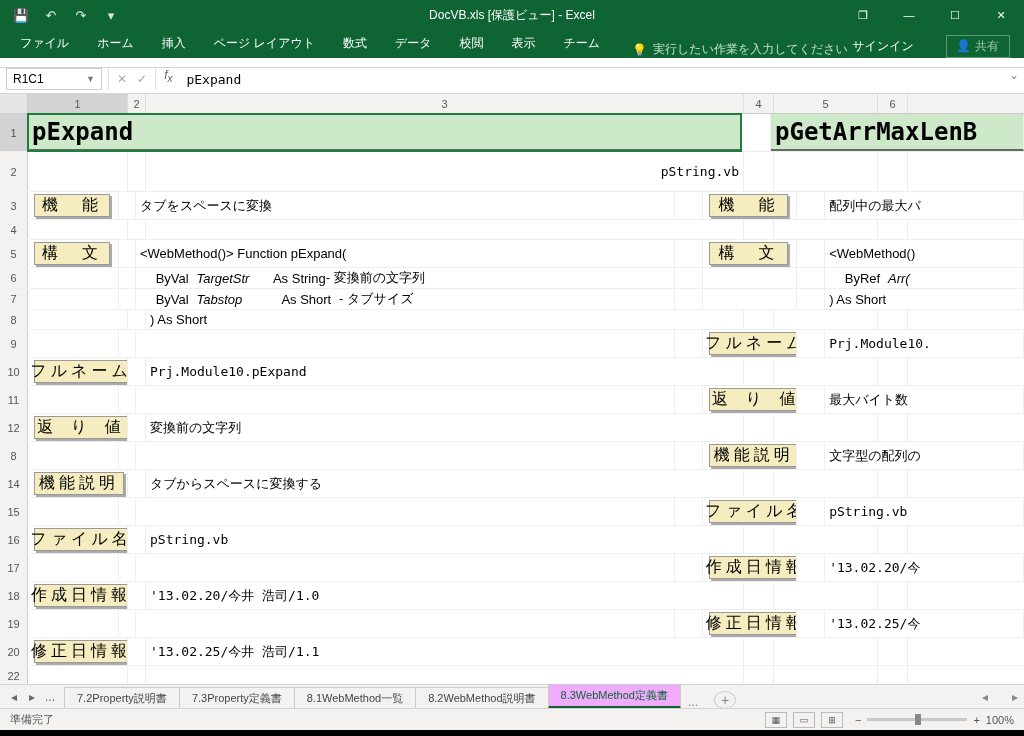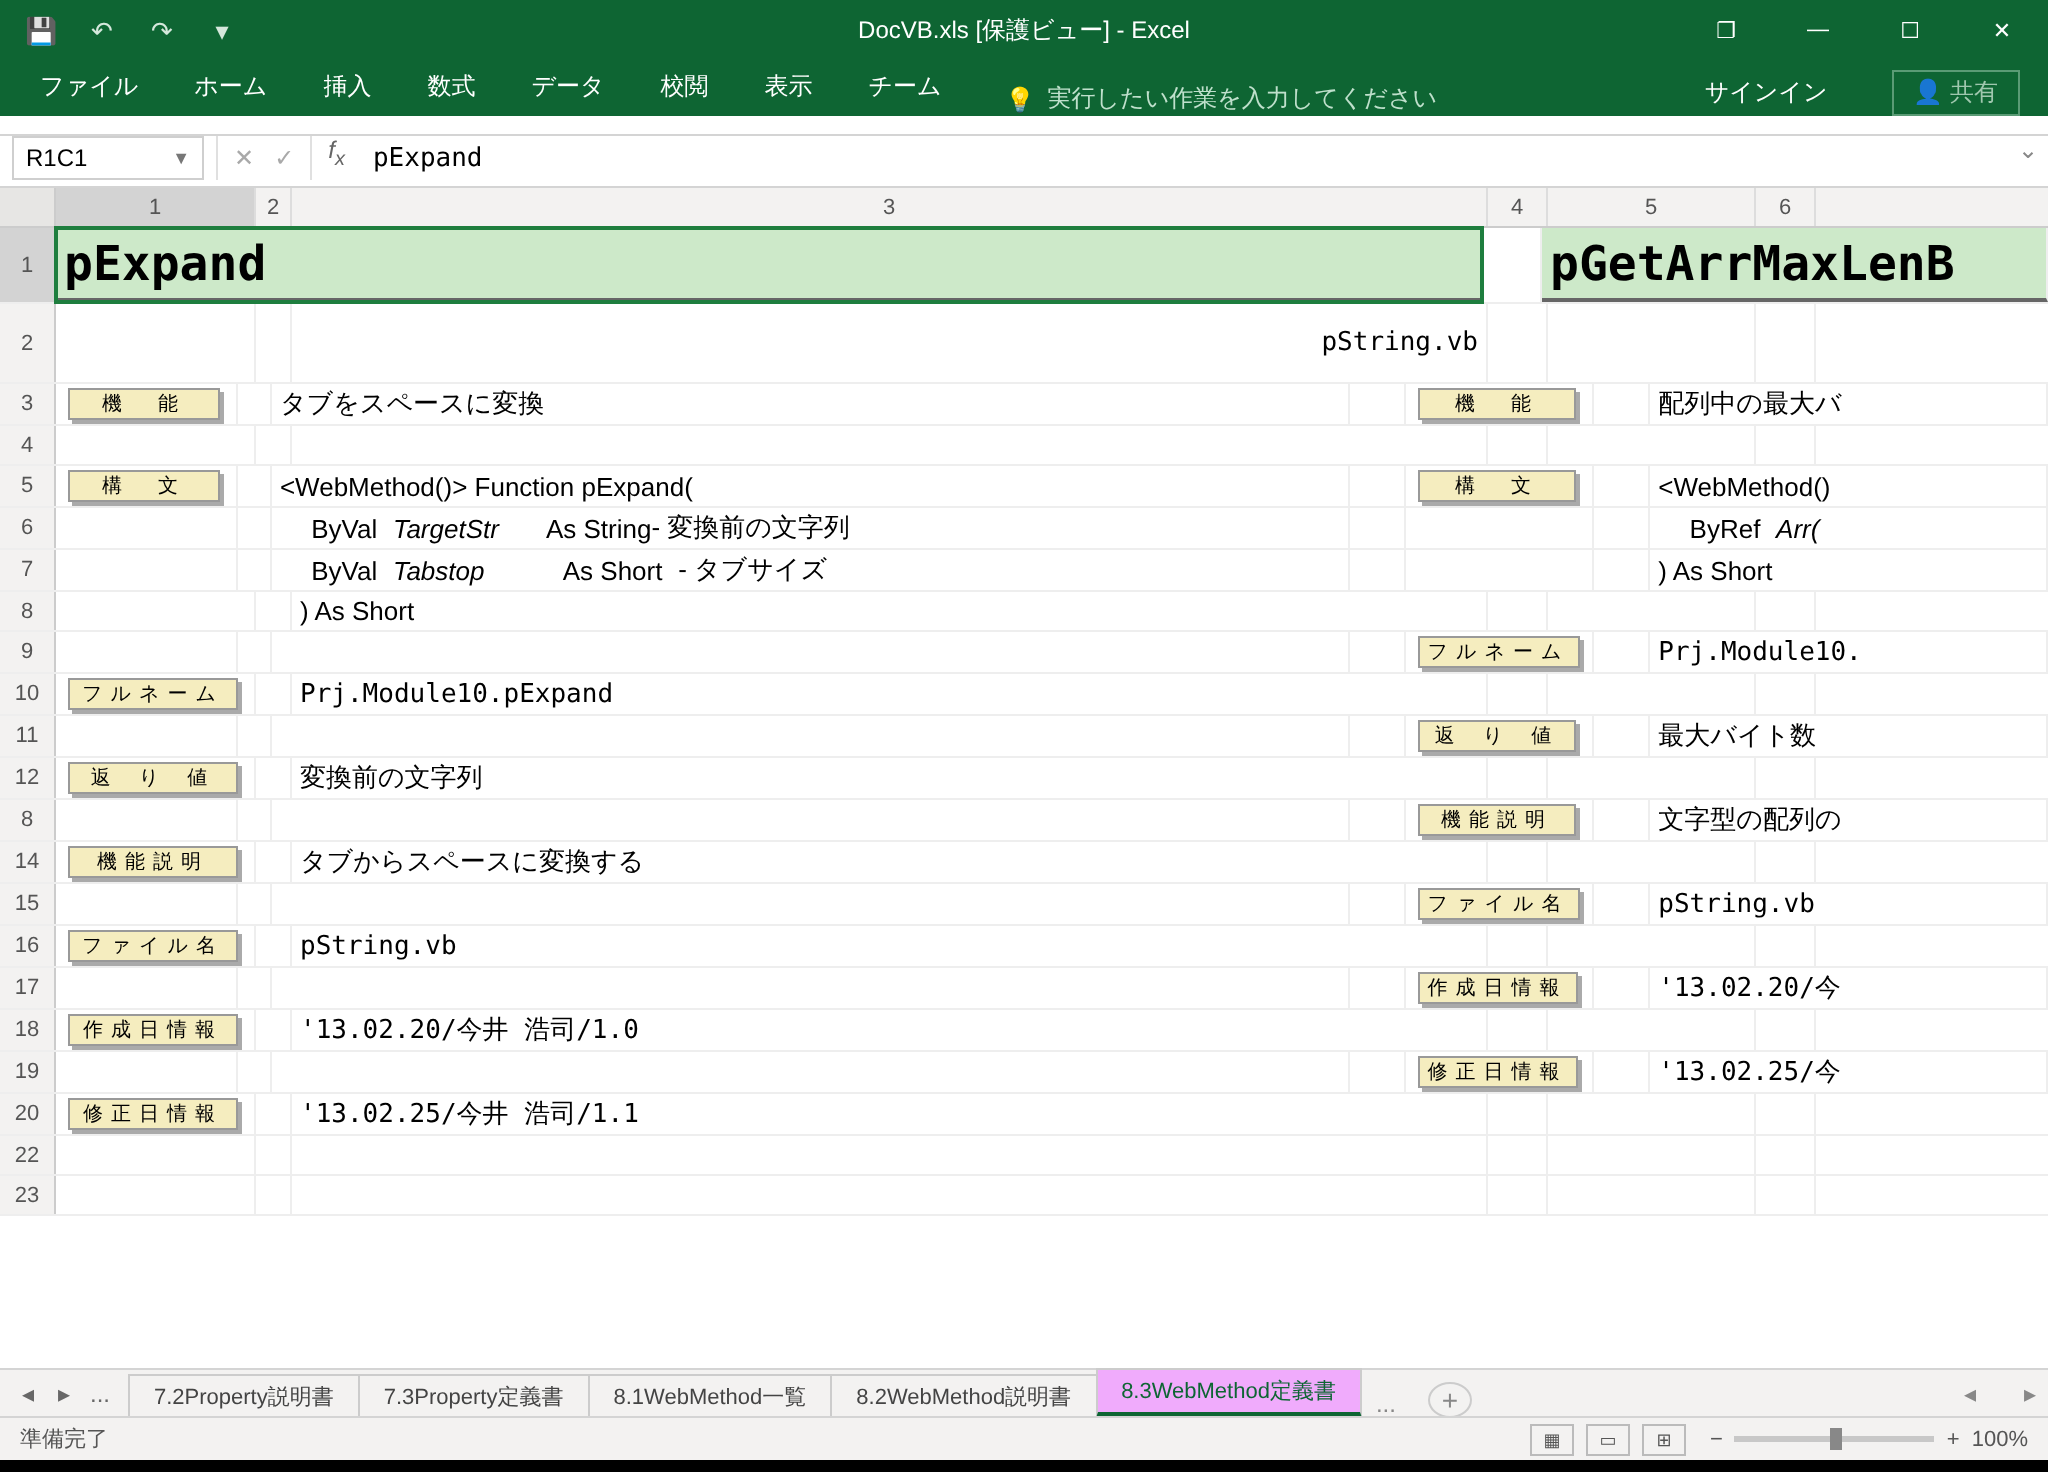--- a/index.html
+++ b/index.html
@@ -30,21 +30,21 @@
 .col-h{border-right:1px solid #ddd;display:flex;align-items:center;justify-content:center;background:#f3f2f1}
 .col-h.sel{background:#d3d3d3}
 .rows{position:relative}
 .row{display:flex;min-height:20px;border-bottom:1px solid #eee}
 .row.big{height:38px}
 .row-h{width:28px;border-right:1px solid #ccc;background:#f3f2f1;display:flex;align-items:center;justify-content:center;font-size:11px;color:#555;flex:none}
 .row-h.sel{background:#d3d3d3}
 .cell{border-right:1px solid #eee;padding:1px 4px;font-size:13px;font-family:"MS Gothic",Consolas,monospace;display:flex;align-items:center;white-space:nowrap;overflow:hidden}
 .cell.head-green{background:#cde9c9;font-size:24px;font-weight:bold;font-family:Consolas,monospace;border-bottom:2px solid #666}
 .cell.right{justify-content:flex-end}
-.yellow-label{background:#f5edbf;border:1px solid #999;box-shadow:2px 2px 0 #aaa;margin:1px 4px 1px 2px;padding:0 4px;letter-spacing:4px;font-family:"MS Gothic",monospace;font-size:10px;display:inline-flex;width:94px;justify-content:center}
+.yellow-label{background:#f5edbf;border:1px solid #999;box-shadow:2px 2px 0 #aaa;margin:1px 4px 1px 2px;padding:0 4px;letter-spacing:4px;font-family:"MS Gothic",monospace;font-size:16px;display:inline-flex;width:94px;justify-content:center}
 .c1{width:100px}.c2{width:18px}.c3{width:598px}.c4{width:30px}.c5{width:104px}.c6{width:30px}.c7{width:220px}
 .active-cell{outline:2px solid #1e7e3e;outline-offset:-1px}
 .sheet-bar{height:24px;background:#f3f2f1;display:flex;align-items:center;border-top:1px solid #d4d4d4;font-size:12px}
 .sheet-nav{display:flex;gap:2px;padding:0 6px;color:#676767}
 .sheet-nav span{width:16px;text-align:center}
 .sheet-tabs{display:flex;align-items:flex-end;height:24px}
 .sheet-tab{padding:3px 12px;border:1px solid #ccc;border-bottom:none;background:#f3f2f1;margin-right:-1px;color:#444;font-size:11px}
 .sheet-tab.active{background:#f0abfc;border-bottom:3px solid #0e6533;font-weight:normal;color:#0e6533}
 .sheet-add{width:22px;text-align:center;color:#888;font-size:14px;border:1px solid #ccc;border-radius:50%;margin-left:8px;line-height:16px}
 .sheet-scroll{margin-left:auto;display:flex;gap:2px;padding-right:6px;color:#888}
@@ -75,20 +75,21 @@
     <div class="win-btn">—</div>
     <div class="win-btn">☐</div>
     <div class="win-btn">✕</div>
   </div>
 </div>
 
 <div class="ribbon-tabs">
   <div class="ribbon-tab">ファイル</div>
   <div class="ribbon-tab">ホーム</div>
   <div class="ribbon-tab">挿入</div>
+  <div class="ribbon-tab">ページ レイアウト</div>
   <div class="ribbon-tab">数式</div>
   <div class="ribbon-tab">データ</div>
   <div class="ribbon-tab">校閲</div>
   <div class="ribbon-tab">表示</div>
   <div class="ribbon-tab">チーム</div>
   <div class="tell-me">
     <span>💡</span>
     <span>実行したい作業を入力してください</span>
   </div>
   <div class="signin-area">

